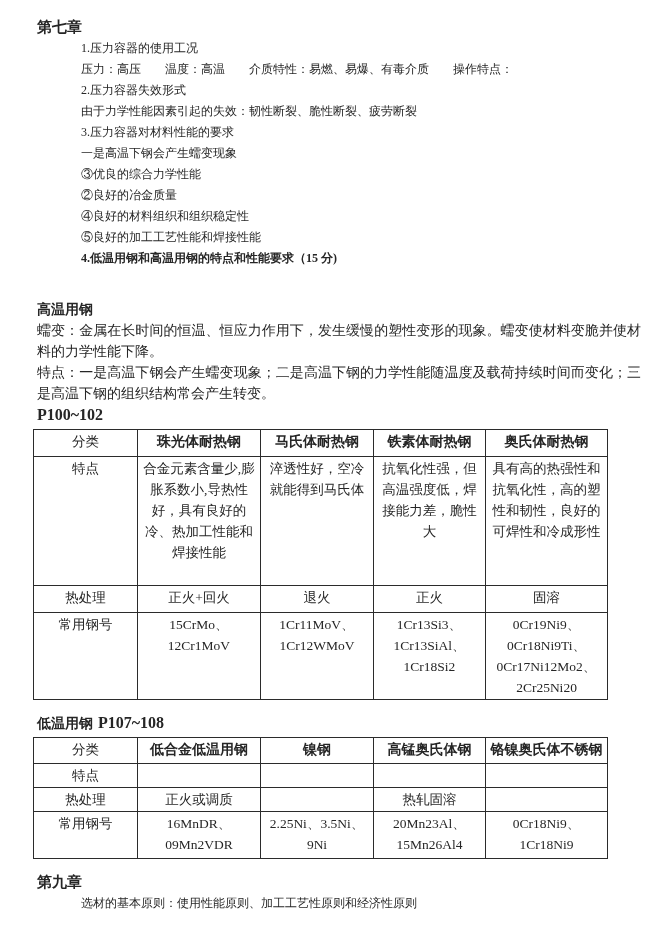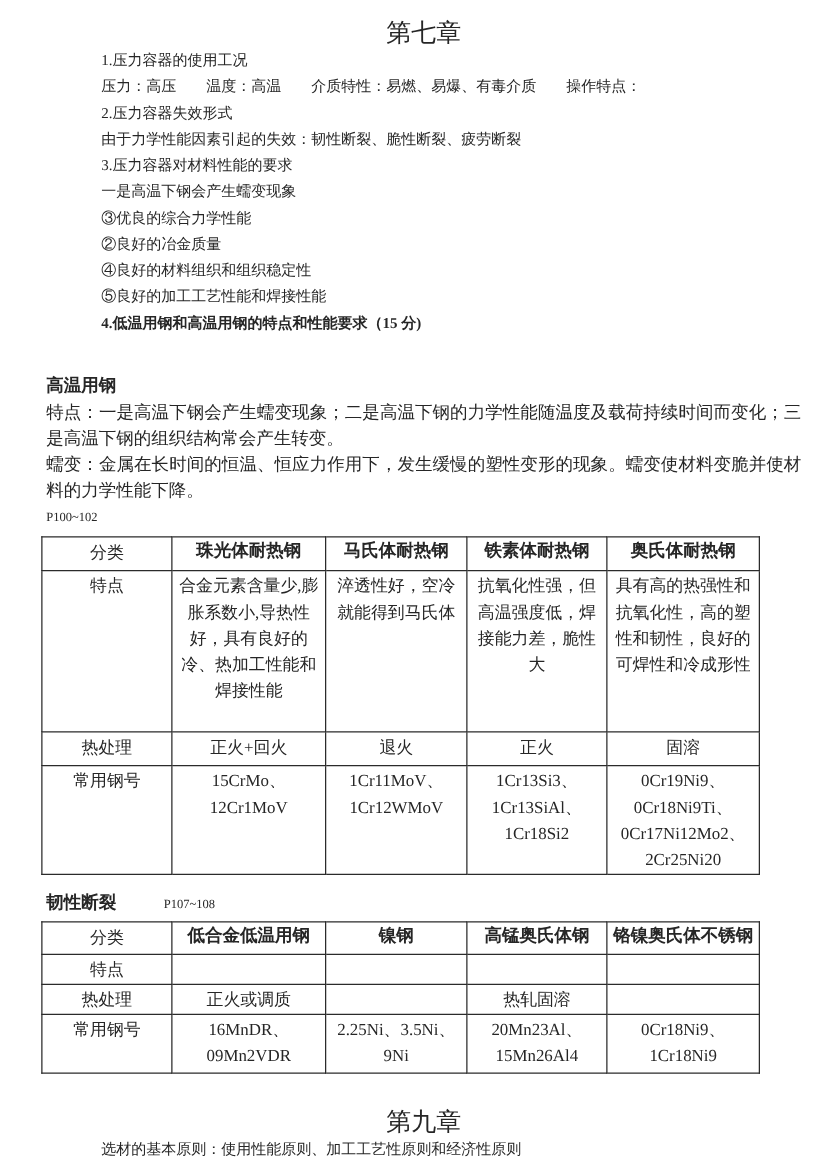--- a/index.html
+++ b/index.html
@@ -5,28 +5,28 @@
   html,body{margin:0;padding:0;}
   body{
     width:665px;height:932px;
     background:#ffffff;
     font-family:"Liberation Serif","DejaVu Serif",serif;
     color:#262626;
     overflow:hidden;
   }
   .page{padding:16px 24px 0 37px;width:604px;}
   .doc-title{
-    text-align:center;font-weight:normal;font-size:20px;line-height:22px;
+    font-weight:bold;font-size:15px;line-height:22px;
   }
   .line{font-size:12px;line-height:21px;white-space:pre-wrap;margin-left:44px;}
   .line.bold{font-weight:bold;}
   .section-heading{font-weight:bold;font-size:14px;line-height:21px;display:inline-block;}
   .para{margin:0;font-size:14px;line-height:21px;text-align:justify;}
-  .page-ref{font-weight:normal;font-size:10px;line-height:21px;font-family:"Liberation Serif","DejaVu Serif",serif;}
-  .page-ref.inline{display:inline-block;margin-left:34px;}
+  .page-ref{font-weight:bold;font-size:16px;line-height:21px;font-family:"Liberation Serif","DejaVu Serif",serif;}
+  .page-ref.inline{display:inline-block;margin-left:1px;}
   .subhead-row{margin-top:12px;}
   table.tbl{
     border-collapse:collapse;
     margin-left:-4px;
     table-layout:fixed;
     padding-left:32px;
   }
   table.tbl td{
     border:1px solid #2b2b2b;
     font-size:13.5px;
@@ -45,21 +45,21 @@
   .tbl-high{margin-top:4px;}
   .tbl-high tr.r-head td{height:24px;}
   .tbl-high tr.r-feat td{height:126px;}
   .tbl-high tr.r-heat td{height:24px;}
   .tbl-high tr.r-grade td{height:82px;}
   .tbl-low{margin-top:3px;}
   .tbl-low tr.r-head td{height:23px;}
   .tbl-low tr.r-feat td{height:21px;}
   .tbl-low tr.r-heat td{height:21px;}
   .tbl-low tr.r-grade td{height:44px;}
-  .chapter9{margin-top:28px;}
+  .chapter9{margin-top:12px;}
 </style>
 </head>
 <body>
 
 <div class="page">
 
   <div class="doc-title">第七章</div>
 
   <div class="line">1.压力容器的使用工况</div>
   <div class="line">压力：高压　　温度：高温　　介质特性：易燃、易爆、有毒介质　　操作特点：</div>
@@ -69,22 +69,22 @@
   <div class="line">一是高温下钢会产生蠕变现象</div>
   <div class="line">③优良的综合力学性能</div>
   <div class="line">②良好的冶金质量</div>
   <div class="line">④良好的材料组织和组织稳定性</div>
   <div class="line">⑤良好的加工工艺性能和焊接性能</div>
   <div class="line bold">4.低温用钢和高温用钢的特点和性能要求（15 分)</div>
 
   <div style="margin-top:30px;">
     <span class="section-heading">高温用钢</span>
   </div>
+  <p class="para">蠕变：金属在长时间的恒温、恒应力作用下，发生缓慢的塑性变形的现象。蠕变使材料变脆并使材料的力学性能下降。</p>
   <p class="para">特点：一是高温下钢会产生蠕变现象；二是高温下钢的力学性能随温度及载荷持续时间而变化；三是高温下钢的组织结构常会产生转变。</p>
-  <p class="para">蠕变：金属在长时间的恒温、恒应力作用下，发生缓慢的塑性变形的现象。蠕变使材料变脆并使材料的力学性能下降。</p>
   <div class="page-ref">P100~102</div>
 
   <table class="tbl tbl-high">
     <colgroup>
         <col class="c0">
         <col class="c1">
         <col class="c2">
         <col class="c3">
         <col class="c4">
       </colgroup>
@@ -114,21 +114,21 @@
       <td>常用钢号</td>
       <td>15CrMo、12Cr1MoV</td>
       <td>1Cr11MoV、1Cr12WMoV</td>
       <td>1Cr13Si3、1Cr13SiAl、1Cr18Si2</td>
       <td>0Cr19Ni9、0Cr18Ni9Ti、0Cr17Ni12Mo2、2Cr25Ni20</td>
     </tr>
   </tbody>
     </table>
 
   <div class="subhead-row">
-    <span class="section-heading">韧性断裂</span>
+    <span class="section-heading">低温用钢</span>
     <span class="page-ref inline">P107~108</span>
   </div>
 
   <table class="tbl tbl-low">
     <colgroup>
         <col class="c0">
         <col class="c1">
         <col class="c2">
         <col class="c3">
         <col class="c4">

